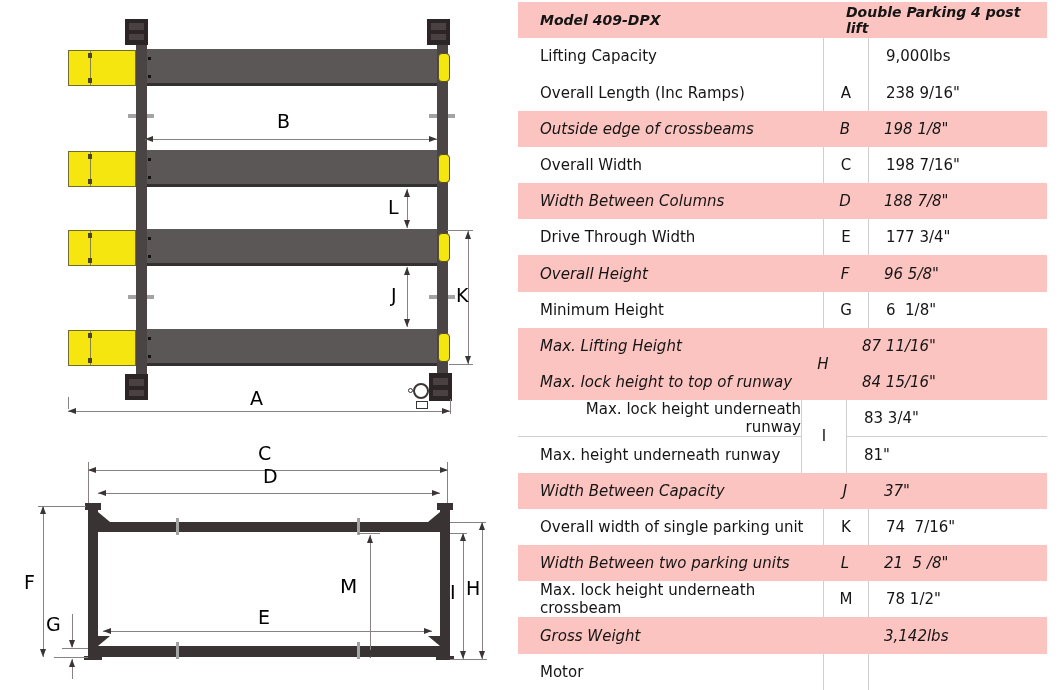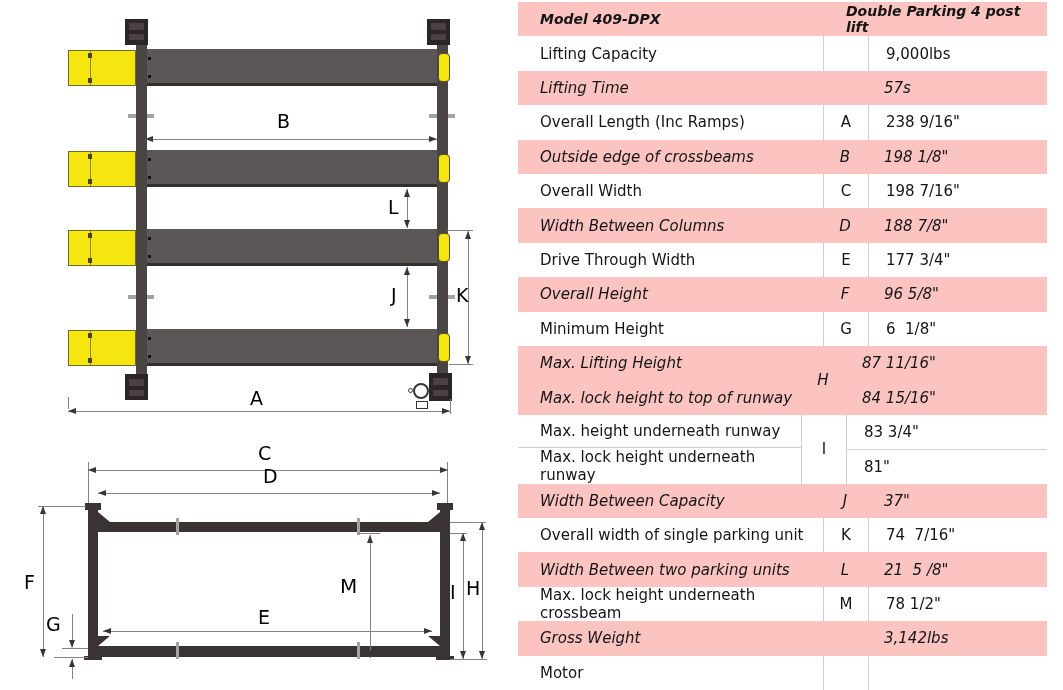--- a/index.html
+++ b/index.html
@@ -27,21 +27,21 @@
   .gBL{width:0;height:0;border-top:10px solid #3a3333;border-right:12px solid transparent;}
   .gBR{width:0;height:0;border-top:10px solid #3a3333;border-left:12px solid transparent;}
   .hinge{position:absolute;left:21px;top:0;bottom:0;width:1px;background:#8a8440;}
   .hdot{position:absolute;left:19px;width:4px;height:5px;background:#4a4430;}
   .circ{border:2px solid #3a3434;border-radius:50%;background:#fff;}
   .box{border:1px solid #3a3434;background:#fff;}
   
   .tbl{position:absolute;left:518px;top:2px;width:529px;height:688px;display:flex;flex-direction:column;
        font-size:15px;color:#151515;}
   .trow{flex:1;display:flex;align-items:stretch;min-height:0;}
-  .trow.dbl{flex:2;}
+  .trow.dbl{flex:2;text-align:right;}
   .pink{background:#fcc4c1;font-style:italic;}
   .c-label{width:283px;padding-left:22px;display:flex;align-items:center;white-space:pre-wrap;}
   .c-letter{width:44px;display:flex;align-items:center;justify-content:center;}
   .c-value{flex:1;padding-left:17px;display:flex;align-items:center;white-space:pre;}
   .w .c-letter{border-left:1px solid #cfcfcf;border-right:1px solid #cfcfcf;}
   .col{flex-direction:column;align-items:stretch;padding:0;}
   .c-label.col{padding-left:0;}
   .c-value.col{padding-left:0;}
   .sub{flex:1;display:flex;align-items:center;}
   .c-label .sub{padding-left:22px;}
@@ -234,25 +234,20 @@
   <div class="tbl">
     <div class="trow hdr pink">
       <div class="h-model">Model 409-DPX</div>
       <div class="h-title">Double Parking 4 post lift</div>
     </div>
     <div class="trow w">
       <div class="c-label">Lifting Capacity</div>
       <div class="c-letter"></div>
       <div class="c-value">9,000lbs</div>
     </div>
-    <div class="trow pink">
-      <div class="c-label">Lifting Time</div>
-      <div class="c-letter"></div>
-      <div class="c-value">57s</div>
-    </div>
     <div class="trow w">
       <div class="c-label">Overall Length (Inc Ramps)</div>
       <div class="c-letter">A</div>
       <div class="c-value">238 9/16"</div>
     </div>
     <div class="trow pink">
       <div class="c-label">Outside edge of crossbeams</div>
       <div class="c-letter">B</div>
       <div class="c-value">198 1/8"</div>
     </div>
@@ -287,22 +282,22 @@
         <div class="sub">Max. lock height to top of runway</div>
       </div>
       <div class="c-letter">H</div>
       <div class="c-value col">
         <div class="sub">87 11/16"</div>
         <div class="sub">84 15/16"</div>
       </div>
     </div>
     <div class="trow dbl w">
       <div class="c-label col">
+        <div class="sub">Max. lock height underneath runway</div>
         <div class="sub">Max. height underneath runway</div>
-        <div class="sub">Max. lock height underneath runway</div>
       </div>
       <div class="c-letter">I</div>
       <div class="c-value col">
         <div class="sub">83 3/4"</div>
         <div class="sub">81"</div>
       </div>
     </div>
     <div class="trow pink">
       <div class="c-label">Width Between Capacity</div>
       <div class="c-letter">J</div>

